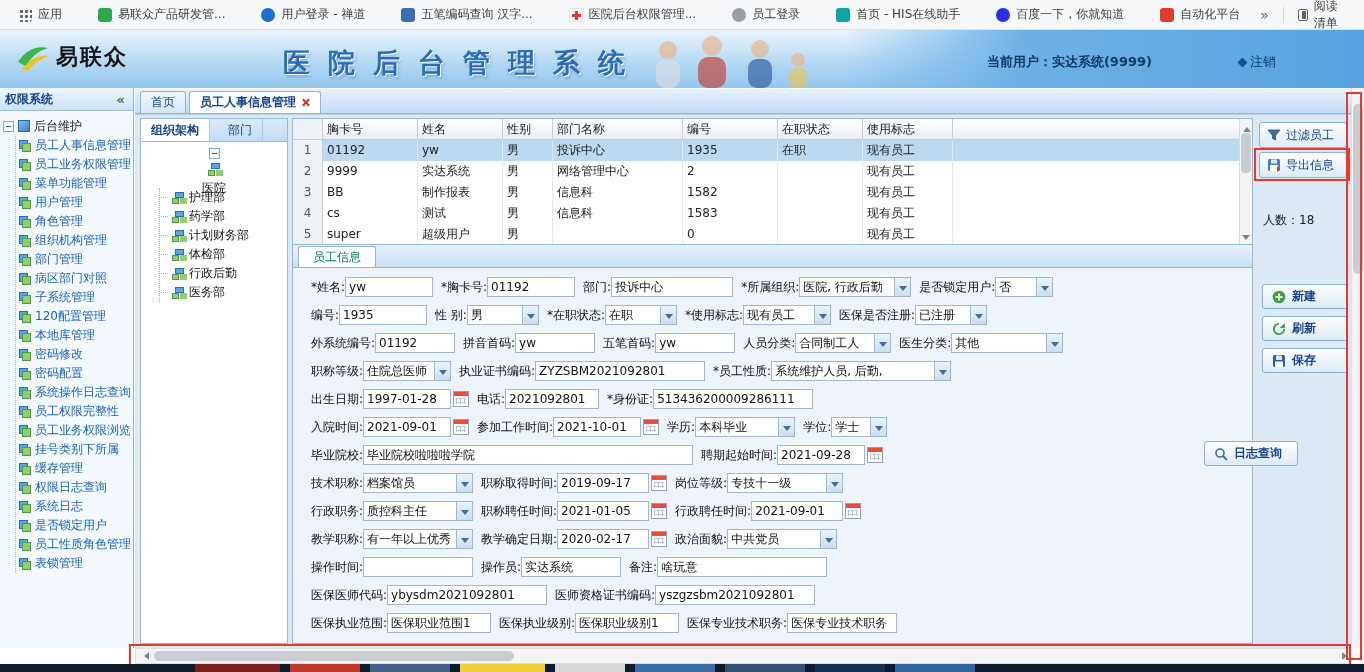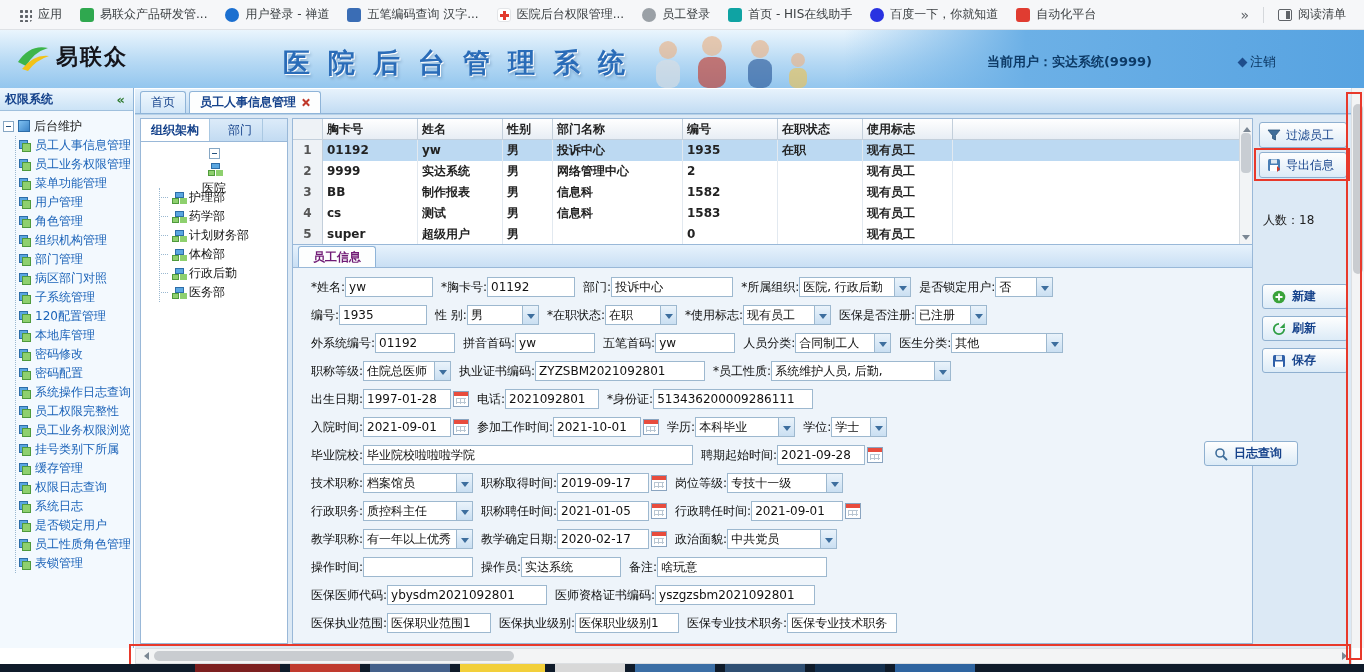--- a/index.html
+++ b/index.html
@@ -83,21 +83,21 @@
   .org-root { display:flex; align-items:center; gap:4px; height:20px; cursor:pointer;flex-direction:column; }
   .org-children { margin-left:13px; border-left:1px dotted #9ab8d0; padding-left:1px;margin-top:20px; }
   .org-item { display:flex; align-items:center; gap:4px; height:19px; cursor:pointer; white-space:nowrap; }
   .org-tick { width:7px; border-top:1px dotted #9ab8d0; flex:0 0 7px; }
   .org-icon { width:13px; height:12px; position:relative; flex:0 0 13px; }
   .org-icon::before { content:""; position:absolute; left:3px; top:0; width:7px; height:4px; background:#5aa6e0; border:1px solid #2d6da8; }
   .org-icon::after { content:""; position:absolute; left:0; bottom:0; width:5px; height:4px; background:#8ed06e; border:1px solid #4f9a3c; box-shadow:8px 0 0 #8ed06e; }
 
   
   .table-panel { position:absolute; left:292px; top:118px; width:961px; height:127px; background:#fff;
-      border:1px solid #99b8d8; overflow:hidden;font-weight:bold; }
+      border:1px solid #99b8d8; overflow:hidden; }
   .tr { display:flex; height:21px; }
   .tc { padding:0 4px; line-height:20px; border-right:1px solid #e2e9f0; overflow:hidden; white-space:nowrap; color:#222; }
   .tr.th { background:linear-gradient(#ffffff,#e7edf4); border-bottom:1px solid #c3cfdb; }
   .tr.th .tc { border-right:1px solid #c3cfdb; }
   .tc.num { width:30px; background:#eef2f6; text-align:center; color:#555; border-right:1px solid #c3cfdb; flex:0 0 30px; }
   .tr.selected { background:#bcd9f2; }
   .tbl-vscroll { position:absolute; right:0; top:0; width:13px; height:100%; background:#f2f4f6; border-left:1px solid #d4dae0; }
   .sc-arrow { width:11px; height:11px; margin:1px auto; position:relative; }
   .sc-arrow.up::before { content:""; position:absolute; left:2px; top:3px; border:4px solid transparent; border-bottom:5px solid #7b8794; }
   .sc-arrow.down::before { content:""; position:absolute; left:2px; top:4px; border:4px solid transparent; border-top:5px solid #7b8794; }
@@ -105,21 +105,21 @@
 
   
   .tool-btn { position:absolute; left:1259px; width:88px; height:26px; display:flex; align-items:center; gap:5px;
       padding:0 7px; background:linear-gradient(#fefefe,#dcebf7); border:1px solid #8fb0d0; border-radius:3px;
       color:#15428b; cursor:pointer; }
   .count-label { position:absolute; left:1263px; top:212px; color:#222; }
 
   
   .emp-tab-strip { position:absolute; left:292px; top:244px; width:961px; height:24px;
       background:linear-gradient(#e7f2fc,#c9dff4); border:1px solid #99b8d8; display:flex; align-items:flex-end; padding-left:5px; }
-  .emp-tab { height:21px; line-height:20px; padding:0 14px; background:#fdfefe; color:#701a75; font-weight:bold;
+  .emp-tab { height:21px; line-height:20px; padding:0 14px; background:#fdfefe; color:#0f766e; font-weight:normal;
       border:1px solid #8fb4d8; border-bottom:none; border-radius:3px 3px 0 0; cursor:pointer; }
 
   
   .form-panel { position:absolute; left:292px; top:268px; width:961px; height:376px; background:#eef4fa;
       border:1px solid #99b8d8; border-top:none; overflow:hidden; padding:5px 0 0 6px; }
   .frow { display:flex; align-items:center; height:28px; padding-left:4px; color:#111; }
   .flabel { margin-left:8px; white-space:nowrap; }
   .finput { height:20px; border:1px solid #9db8cf; font-size:12px; padding:0 3px; background:#fff; font-family:inherit; color:#111; }
   .combo { display:inline-flex; height:20px; border:1px solid #9db8cf; background:#fff; align-items:stretch; }
   .combo-text { flex:1; padding:0 3px; line-height:18px; overflow:hidden; white-space:nowrap; }
@@ -155,21 +155,21 @@
   .taskbar { position:absolute; left:0; top:664px; width:1364px; height:8px; background:#0f1b2a;
       display:flex; gap:10px; padding-left:195px; }
   .tb-seg { height:8px; }
 </style>
 </head>
 <body>
 
 <div id="screen">
 
   <div class="bm-bar">
-    <div style="display:flex;align-items:center;gap:2px;">
+    <div style="display:flex;align-items:center;gap:20px;">
         <div class="bm-item">
           <span class="bm-ico shape-grid"></span>
           <span class="bm-label">应用</span>
         </div>
         <div class="bm-item">
           <span class="bm-ico shape-square" style="background: rgb(47, 168, 79);"></span>
           <span class="bm-label">易联众产品研发管...</span>
         </div>
         <div class="bm-item">
           <span class="bm-ico shape-circle" style="background: rgb(27, 111, 208);"></span>

